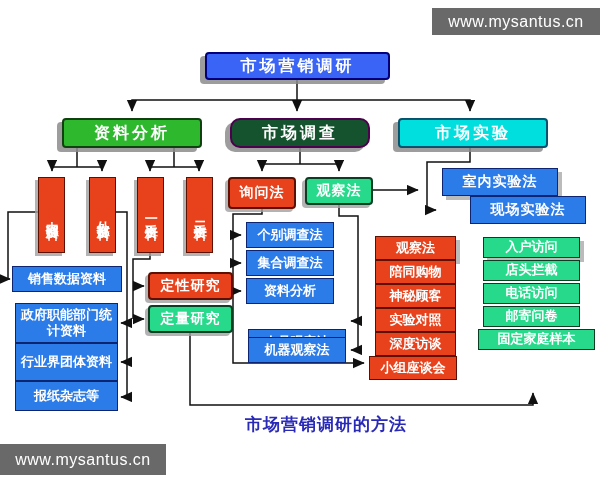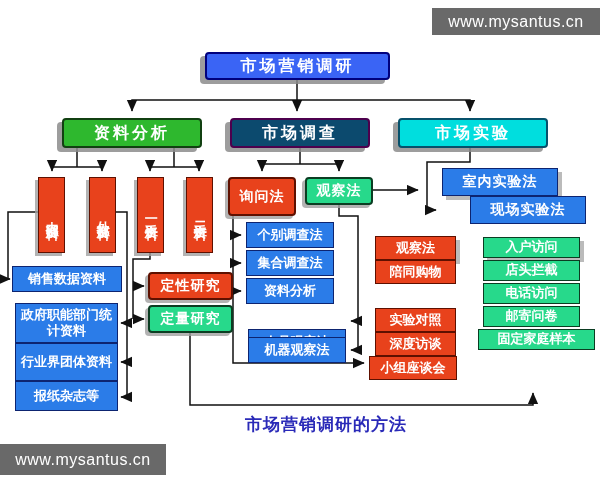--- a/index.html
+++ b/index.html
@@ -13,21 +13,21 @@
     color:#fff;font-weight:bold;text-align:center;box-sizing:border-box;
     border:2px solid #222;line-height:1.25;word-break:break-all;
   }
   .rad{border-radius:4px;}
   .shadow-lg{box-shadow:-5px 4px 0 rgba(140,140,140,0.85);}
   .shadow-sm{box-shadow:-3px 3px 0 rgba(160,160,160,0.8);}
   .shadow-rt{box-shadow:4px 4px 0 rgba(170,170,170,0.8);}
   .c-rootblue{background:#3a64f5;border-color:#00007d;}
   .c-blue{background:#2b7ce8;border-color:#0d2470;}
   .c-green{background:#2eb82e;border-color:#114011;}
-  .c-magenta{background:#0c4a6e;border-color:#4d004d;}
+  .c-magenta{background:#14532d;border-color:#4d004d;border-radius:10px;}
   .c-cyan{background:#00dede;border-color:#06516b;}
   .c-red{background:#e8421c;border-color:#5e1000;}
   .c-spring{background:#27d98b;border-color:#0b3d22;}
   .vert{
     writing-mode:vertical-rl;text-orientation:upright;
     font-size:13px;letter-spacing:2px;
   }
   .f16{font-size:16px;letter-spacing:3px;}
   .f14{font-size:14px;letter-spacing:1px;}
   .f13{font-size:13px;}
@@ -101,21 +101,21 @@
 
   <div class="box rad shadow-lg c-green f16" style="left:62px;top:118px;width:140px;height:30px;">资料分析</div>
   <div class="box rad shadow-lg c-magenta f16" style="left:230px;top:118px;width:140px;height:30px;">市场调查</div>
   <div class="box rad shadow-lg c-cyan f16" style="left:398px;top:118px;width:150px;height:30px;">市场实验</div>
 
   <div class="box shadow-sm c-red vert" style="left:38px;top:177px;width:27px;height:76px;border-width:1.5px;">内部资料</div>
   <div class="box shadow-sm c-red vert" style="left:89px;top:177px;width:27px;height:76px;border-width:1.5px;">外部资料</div>
   <div class="box shadow-sm c-red vert" style="left:137px;top:177px;width:27px;height:76px;border-width:1.5px;">一手资料</div>
   <div class="box shadow-sm c-red vert" style="left:186px;top:177px;width:27px;height:76px;border-width:1.5px;">二手资料</div>
 
-  <div class="box rad shadow-sm c-red f14" style="left:228px;top:177px;width:68px;height:39px;">询问法</div>
+  <div class="box rad shadow-sm c-red f14" style="left:228px;top:177px;width:68px;height:32px;">询问法</div>
   <div class="box rad shadow-sm c-spring f14" style="left:305px;top:177px;width:68px;height:28px;">观察法</div>
 
   <div class="box shadow-rt c-blue f14" style="left:442px;top:168px;width:116px;height:28px;border-width:1.5px;">室内实验法</div>
   <div class="box c-blue f14" style="left:442px;top:196px;width:116px;height:28px;border-width:1.5px;margin-left:28px;">现场实验法</div>
 
   <div class="box c-blue f13" style="left:246px;top:222px;width:88px;height:26px;border-width:1.5px;">个别调查法</div>
   <div class="box c-blue f13" style="left:246px;top:250px;width:88px;height:26px;border-width:1.5px;">集合调查法</div>
   <div class="box c-blue f13" style="left:246px;top:278px;width:88px;height:26px;border-width:1.5px;">资料分析</div>
   <div class="box c-blue f13" style="left:248px;top:308px;width:98px;height:26px;border-width:1.5px;margin-top:21px;">人员观察法</div>
   <div class="box c-blue f13" style="left:248px;top:337px;width:98px;height:26px;border-width:1.5px;">机器观察法</div>
@@ -123,20 +123,21 @@
   <div class="box rad shadow-sm c-red f14" style="left:148px;top:272px;width:85px;height:28px;">定性研究</div>
   <div class="box rad shadow-sm c-spring f14" style="left:148px;top:305px;width:85px;height:28px;">定量研究</div>
 
   <div class="box c-blue f13" style="left:12px;top:266px;width:110px;height:26px;border-width:1.5px;">销售数据资料</div>
   <div class="box c-blue f13" style="left:15px;top:303px;width:103px;height:40px;border-width:1.5px;">政府职能部门统计资料</div>
   <div class="box c-blue f13" style="left:15px;top:343px;width:103px;height:38px;border-width:1.5px;">行业界团体资料</div>
   <div class="box c-blue f13" style="left:15px;top:381px;width:103px;height:30px;border-width:1.5px;">报纸杂志等</div>
 
   <div class="box shadow-rt c-red f13" style="left:375px;top:236px;width:81px;height:24px;border-width:1.5px;">观察法</div>
   <div class="box c-red f13" style="left:375px;top:260px;width:81px;height:24px;border-width:1.5px;">陪同购物</div>
+  <div class="box c-red f13" style="left:375px;top:284px;width:81px;height:24px;border-width:1.5px;">神秘顾客</div>
   <div class="box c-red f13" style="left:375px;top:308px;width:81px;height:24px;border-width:1.5px;">实验对照</div>
   <div class="box c-red f13" style="left:375px;top:332px;width:81px;height:24px;border-width:1.5px;">深度访谈</div>
   <div class="box c-red f13" style="left:369px;top:356px;width:88px;height:24px;border-width:1.5px;">小组座谈会</div>
 
   <div class="box shadow-rt c-spring f13" style="left:483px;top:237px;width:97px;height:21px;border-width:1.5px;">入户访问</div>
   <div class="box c-spring f13" style="left:483px;top:260px;width:97px;height:21px;border-width:1.5px;">店头拦截</div>
   <div class="box c-spring f13" style="left:483px;top:283px;width:97px;height:21px;border-width:1.5px;">电话访问</div>
   <div class="box c-spring f13" style="left:483px;top:306px;width:97px;height:21px;border-width:1.5px;">邮寄问卷</div>
   <div class="box c-spring f13" style="left:478px;top:329px;width:117px;height:21px;border-width:1.5px;">固定家庭样本</div>
 

